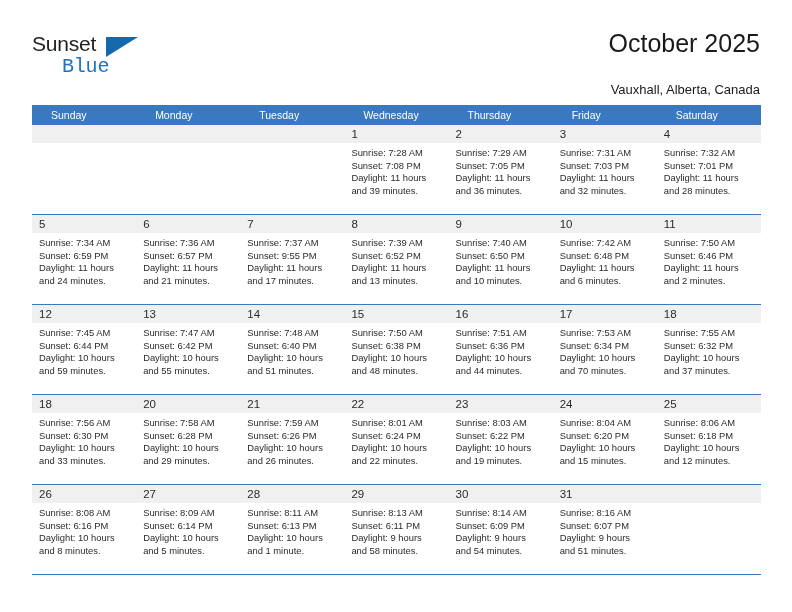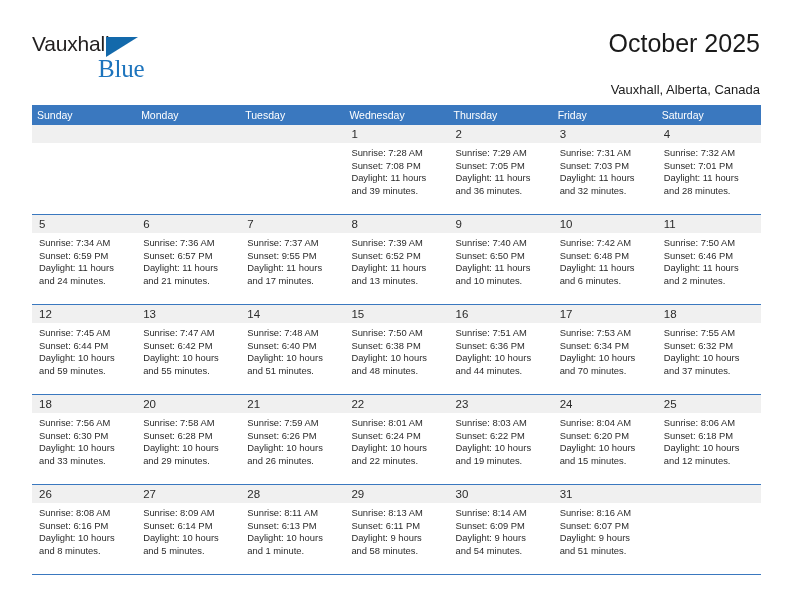--- a/index.html
+++ b/index.html
@@ -45,25 +45,24 @@
     top: 0;
     font-size: 21px;
     letter-spacing: -0.2px;
     color: #221f1f;
     font-family: "Liberation Sans", sans-serif;
   }
   .brand-blue {
     position: absolute;
     left: 30px;
     top: 23px;
-    font-size: 25px;
+    font-size: 20px;
     letter-spacing: -0.2px;
     color: #1d74bd;
-    font-family: Liberation Serif, serif;
-    margin-left: 36px;
+    font-family: Liberation Mono, monospace;
   }
   .brand-triangle {
     position: absolute;
     left: 74px;
     top: 5px;
     width: 0;
     height: 0;
     border-left: 32px solid #1369ab;
     border-bottom: 20px solid transparent;
   }
@@ -99,21 +98,21 @@
   }
 
   .dow-row {
     display: flex;
     background: #3a78bf;
     height: 20px;
   }
   .dow-cell {
     width: 104.14px;
     box-sizing: border-box;
-    padding-left: 5px;
+    padding-left: 19px;
     color: #ffffff;
     font-size: 10.5px;
     line-height: 20px;
     font-family: "Liberation Sans", sans-serif;
     white-space: nowrap;
     overflow: hidden;
   }
 
   .week {
     position: relative;
@@ -154,21 +153,21 @@
   }
 </style>
 </head>
 <body>
 
 <div class="page">
 
   <div class="topbar">
 
     <div class="brand">
-      <span class="brand-general">Vauxhall</span>
+      <span class="brand-general">Sunset</span>
       <span class="brand-triangle"></span>
       <span class="brand-blue">Blue</span>
     </div>
 
     <div class="title-block">
       <div class="cal-title">October 2025</div>
       <div class="cal-subtitle">Vauxhall, Alberta, Canada</div>
     </div>
 
   </div>

